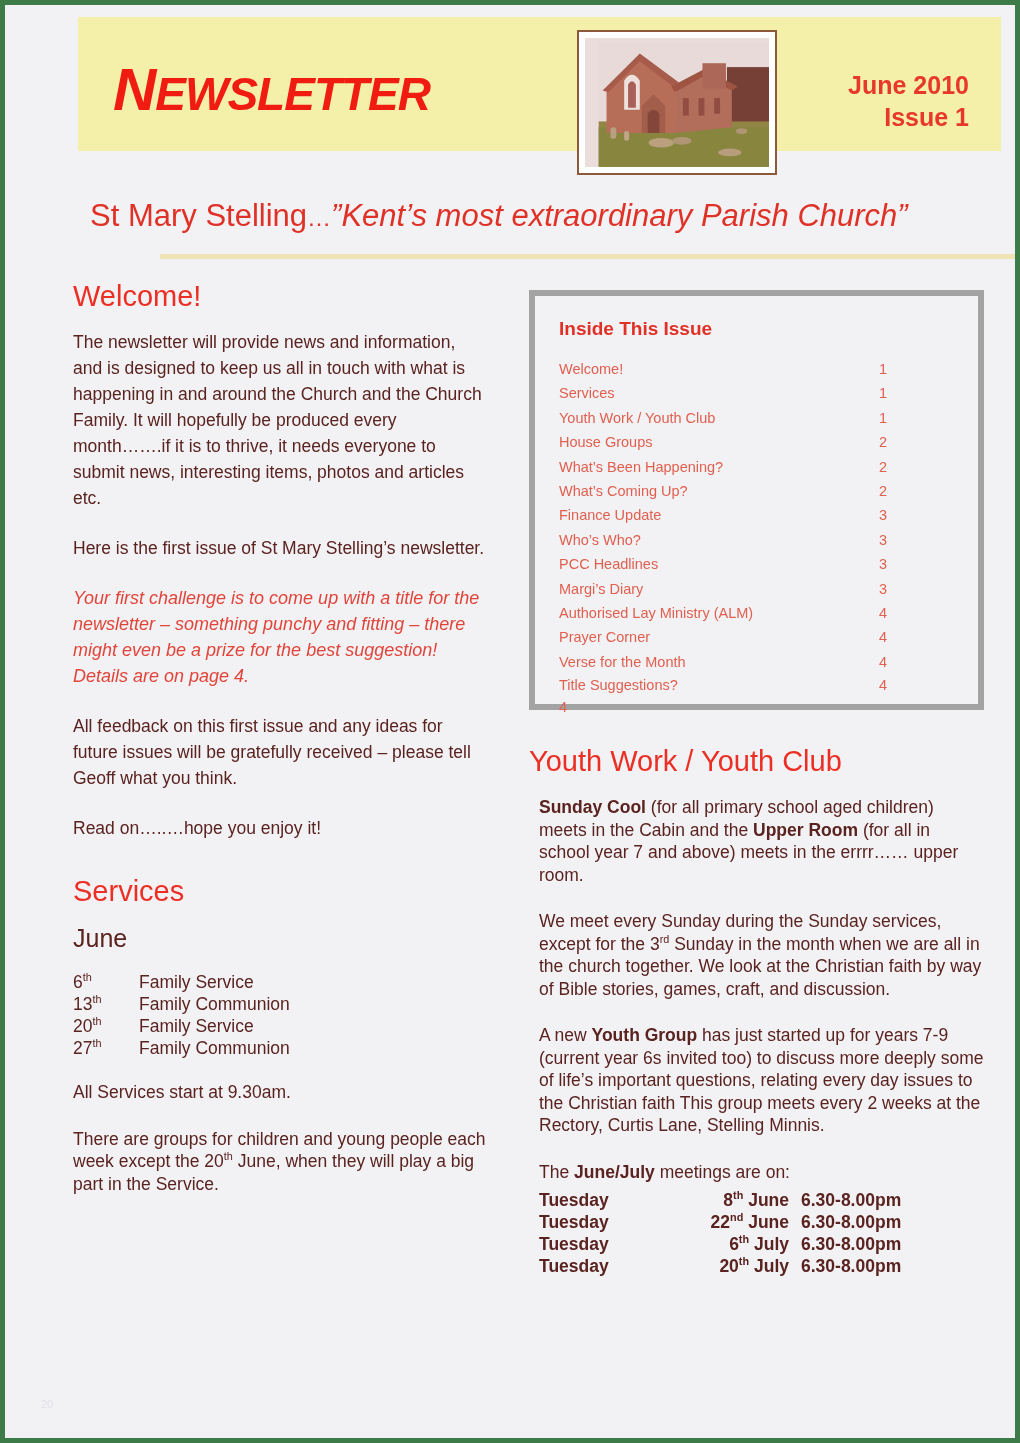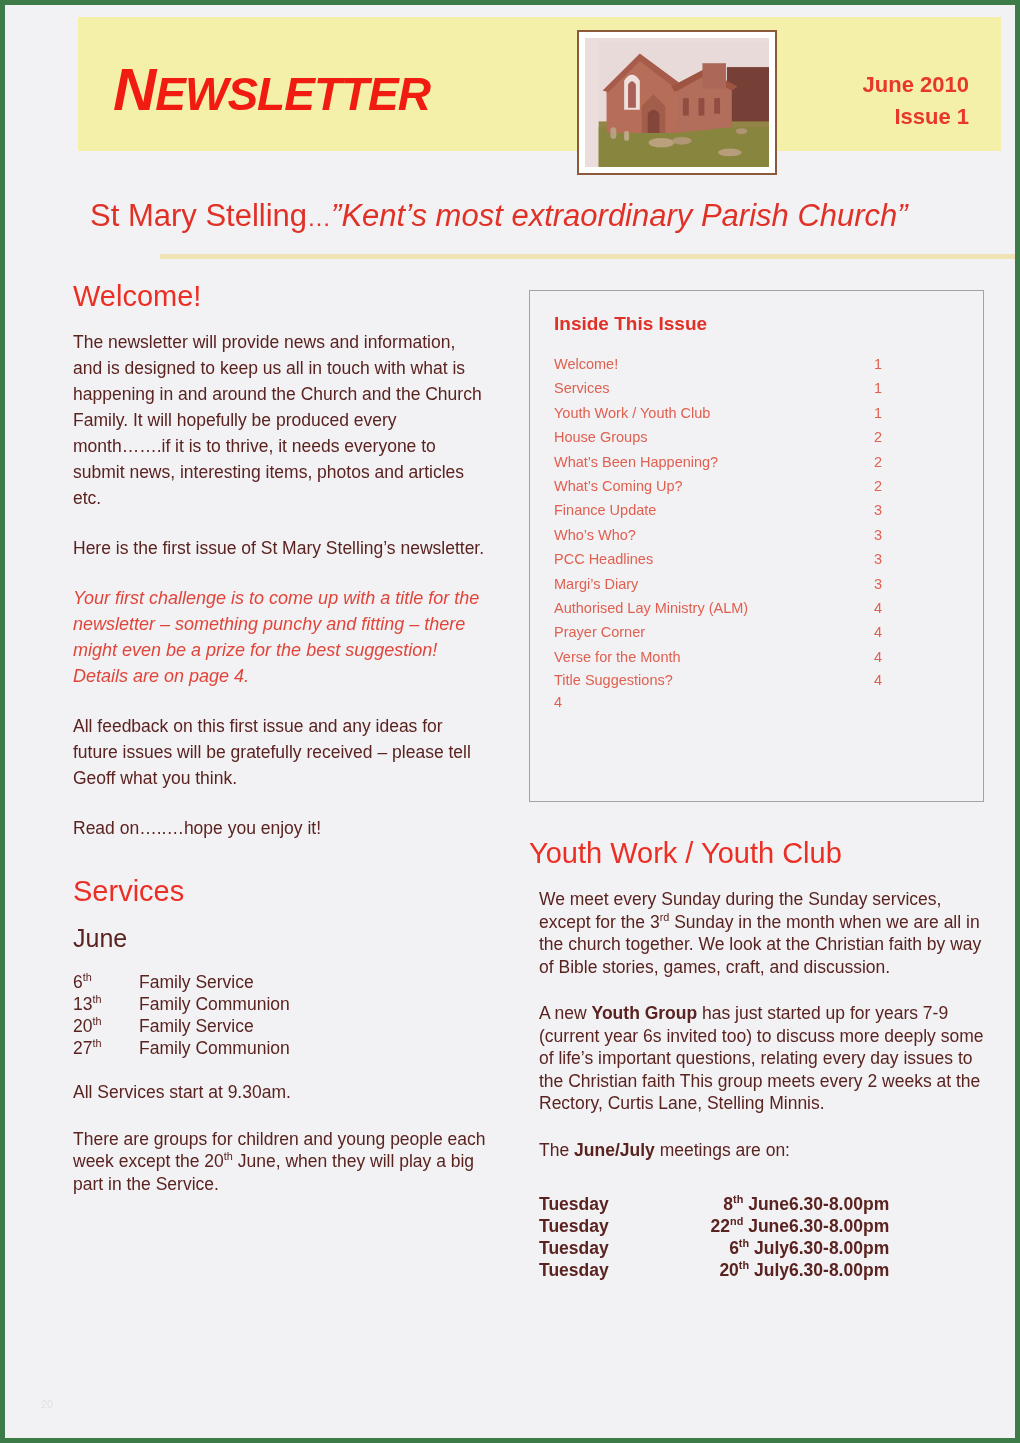--- a/index.html
+++ b/index.html
@@ -61,21 +61,21 @@
     position: relative;
     overflow: hidden;
     background: #efeff1;
   }
   .issue-line {
     position: absolute;
     right: 32px;
     top: 52px;
     text-align: right;
     color: #e8372b;
-    font-size: 22px;
+    font-size: 25px;
     font-weight: bold;
     line-height: 32px;
     font-family: "Liberation Sans", sans-serif;
     margin-left: 44px;
   }
 
   
   .subtitle {
     position: absolute;
     left: 85px;
@@ -156,24 +156,24 @@
     font-family: "Liberation Sans", sans-serif;
   }
   .services-list td.date {
     width: 66px;
     white-space: nowrap;
   }
   sup { font-size: 0.62em; vertical-align: super; line-height: 0; }
 
   
   .toc-box {
-    border: 1px solid #a3a3a3;
+    border: 6px solid #a3a3a3;
     box-sizing: border-box;
     width: 455px;
-    height: 512px;
+    height: 420px;
     padding: 22px 24px 0 24px;
     background: transparent;
   }
   .toc-title {
     font-size: 19px;
     font-weight: bold;
     color: #e03127;
     margin: 0 0 17px 0;
     font-family: "Liberation Sans", sans-serif;
   }
@@ -206,21 +206,21 @@
   }
   .meetings td {
     font-size: 17.5px;
     font-weight: bold;
     line-height: 22px;
     color: #5a2320;
     padding: 0;
     font-family: "Liberation Sans", sans-serif;
   }
   .meetings td.day { width: 120px; }
-  .meetings td.date { width: 130px; text-align: right; }
+  .meetings td.date { width: 130px; text-align: right; padding-right: 12px; }
   .meetings td.time { white-space: nowrap; }
 
   b { font-weight: bold; }
 
   .footer-mark {
     position: absolute;
     left: 36px;
     top: 1393px;
     font-size: 11px;
     color: #e2e1e6;
@@ -390,26 +390,27 @@
           <span class="toc-page">4</span>
         </div>
       <div class="toc-row tightrow">
           <span class="toc-page">4</span>
         </div>
     </div>
 
     <div class="youth">
       <h2 class="youth-title">Youth Work / Youth Club</h2>
 
+      <p class="body tight" style="padding-left:10px;"><b>Sunday Cool</b><span> (for all primary school aged children) meets in the Cabin and the </span><b>Upper Room</b><span> (for all in school year 7 and above) meets in the errrr…… upper room.</span></p>
 
       <p class="body tight" style="padding-left:10px;"><span>We meet every Sunday during the Sunday services, except for the 3</span><sup>rd</sup><span> Sunday in the month when we are all in the church together.  We look at the Christian faith by way of Bible stories, games, craft, and discussion.</span></p>
 
       <p class="body tight" style="padding-left:10px;"><span>A new </span><b>Youth Group</b><span> has just started up for years 7-9 (current year 6s invited too) to discuss more deeply some of life’s important questions, relating every day issues to the Christian faith This group meets every 2 weeks at the Rectory, Curtis Lane, Stelling Minnis.</span></p>
 
-      <p class="body tight" style="padding-left:10px;margin-bottom:32px;"><span>The </span><b>June/July</b><span> meetings are on:</span></p>
+      <p class="body tight" style="padding-left:10px;margin-bottom:6px;"><span>The </span><b>June/July</b><span> meetings are on:</span></p>
 
       <table class="meetings" style="margin-left:10px;">
         <tbody>
           <tr>
             <td class="day">Tuesday</td>
             <td class="date"><span>8</span><sup>th</sup><span> June</span></td>
             <td class="time">6.30-8.00pm</td>
           </tr>
           <tr>
             <td class="day">Tuesday</td>

